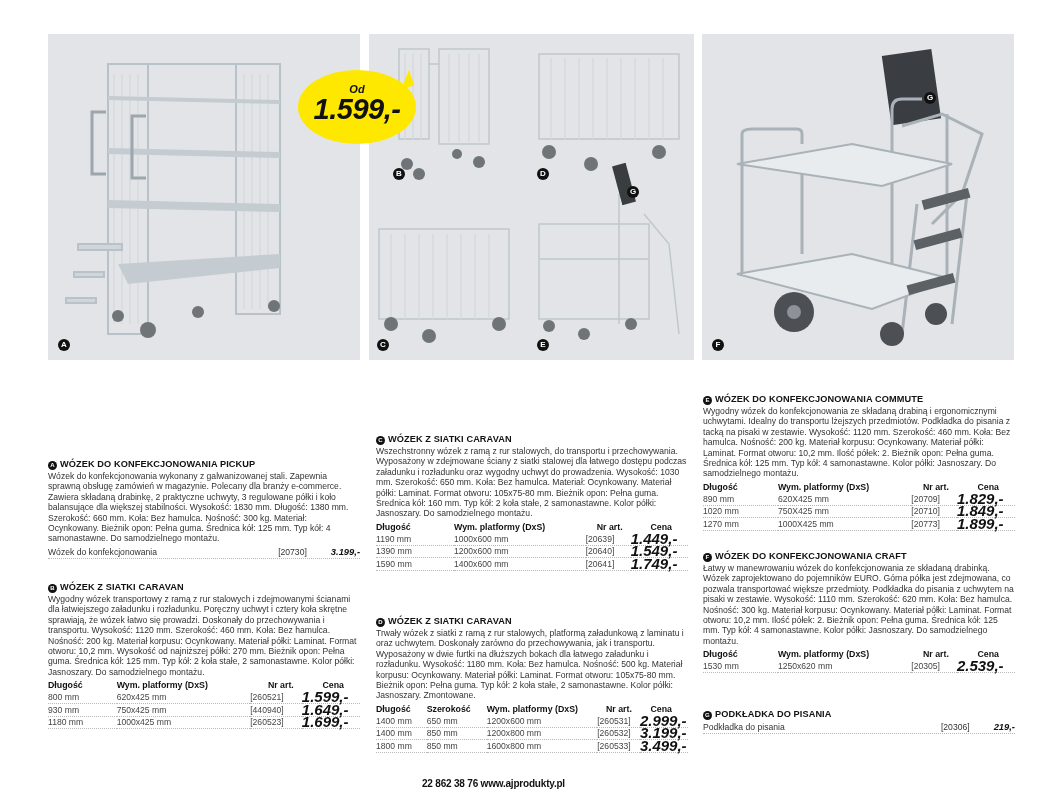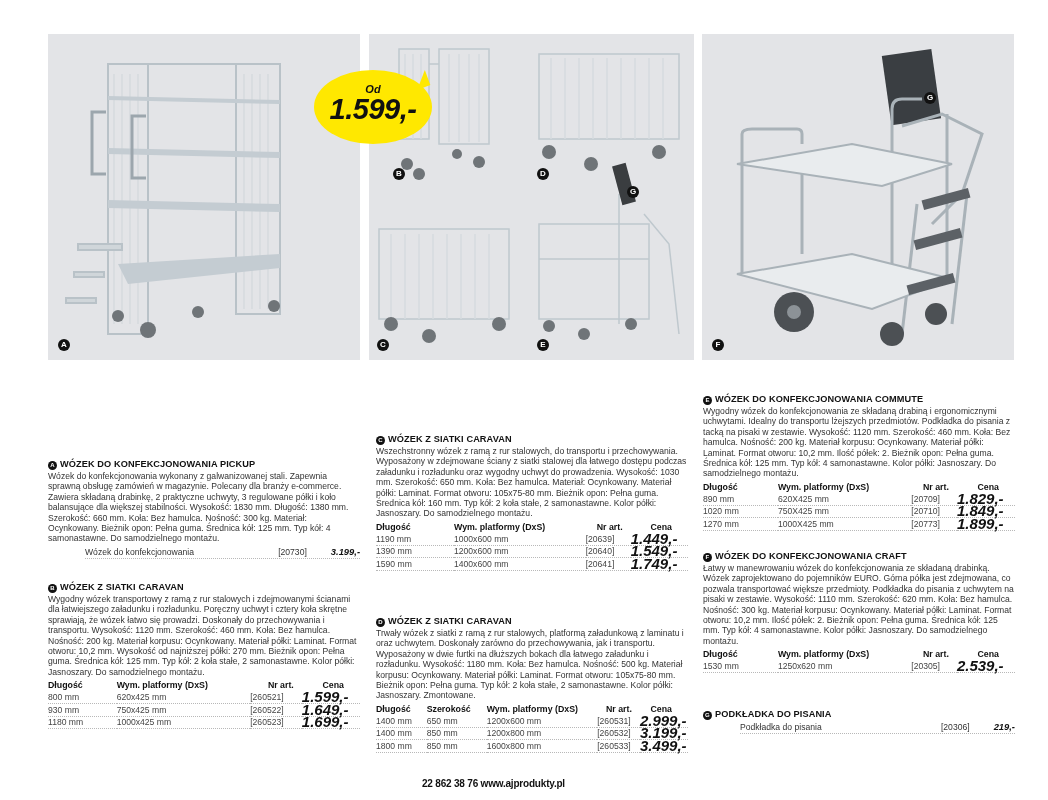--- a/index.html
+++ b/index.html
@@ -13,21 +13,21 @@
   .panel.p3 { left: 702px; width: 312px; }
   .panel svg { position: absolute; left: 0; top: 0; }
 
   .badge-letter {
     position: absolute; width: 12px; height: 12px; border-radius: 50%;
     background: #111; color: #fff; font-size: 8px; font-weight: bold;
     line-height: 12px; text-align: center; font-family: "Liberation Sans", sans-serif;
   }
 
   .price-bubble {
-    position: absolute; left: 314px; top: 70px; width: 118px; height: 74px;
+    position: absolute; left: 298px; top: 70px; width: 118px; height: 74px;
     background: #ffe800; border-radius: 50%; text-align: center; z-index: 5;
   }
   .price-bubble::after {
     content: ""; position: absolute; right: 4px; top: 2px; width: 0; height: 0;
     border-left: 14px solid transparent; border-bottom: 16px solid #ffe800;
     transform: rotate(-20deg);
   }
   .price-bubble .od { display: block; font-size: 11px; font-weight: bold; font-style: italic; margin-top: 13px; color: #111; }
   .price-bubble .big { display: block; font-size: 29px; font-weight: 900; font-style: italic; color: #111; line-height: 28px; letter-spacing: -0.5px; }
 
@@ -38,21 +38,21 @@
   .block p { margin-bottom: 2px; }
 
   table { border-collapse: collapse; width: 100%; font-size: 8.6px; }
   th { font-weight: bold; color: #111; text-align: left; padding: 1px 16px 1px 0; font-size: 8.8px; }
   td { padding: 0.6px 0; border-bottom: 1px dotted #b8b8b8; color: #444; }
   th.r, td.r { text-align: right; }
   td.price { font-weight: bold; font-style: italic; color: #111; font-size: 15px; }
   td.code { text-align: left; padding-right: 8px; }
   th.code { text-align: right; padding-right: 8px; }
 
-  .single-row { display: flex; justify-content: center; border-bottom: 1px dotted #b8b8b8; padding: 1px 0; margin-left: 37px; }
+  .single-row { display: flex; justify-content: center; border-bottom: 1px dotted #b8b8b8; padding: 1px 0; }
   .single-row .code { margin-left: auto; margin-right: 24px; }
   .single-row .price { font-weight: bold; font-style: italic; color: #111; font-size: 9.4px; }
 
   .footer-contact { position: absolute; left: 422px; top: 778px; font-size: 10px; font-weight: bold; color: #111; letter-spacing: -0.2px; }
   .page-num { position: absolute; left: 1017px; top: 802px; font-size: 10px; color: #222; }
 </style>
 </head>
 <body>
 
 <div class="panel p1">
@@ -228,21 +228,21 @@
     <tbody>
       <tr>
           <td>800 mm</td>
           <td>620x425 mm</td>
           <td class="code">[260521]</td>
           <td class="price">1.599,-</td>
         </tr>
       <tr>
           <td>930 mm</td>
           <td>750x425 mm</td>
-          <td class="code">[260522]</td>
+          <td class="code">[440940]</td>
           <td class="price">1.649,-</td>
         </tr>
       <tr>
           <td>1180 mm</td>
           <td>1000x425 mm</td>
           <td class="code">[260523]</td>
           <td class="price">1.699,-</td>
         </tr>
     </tbody>
   </table>

